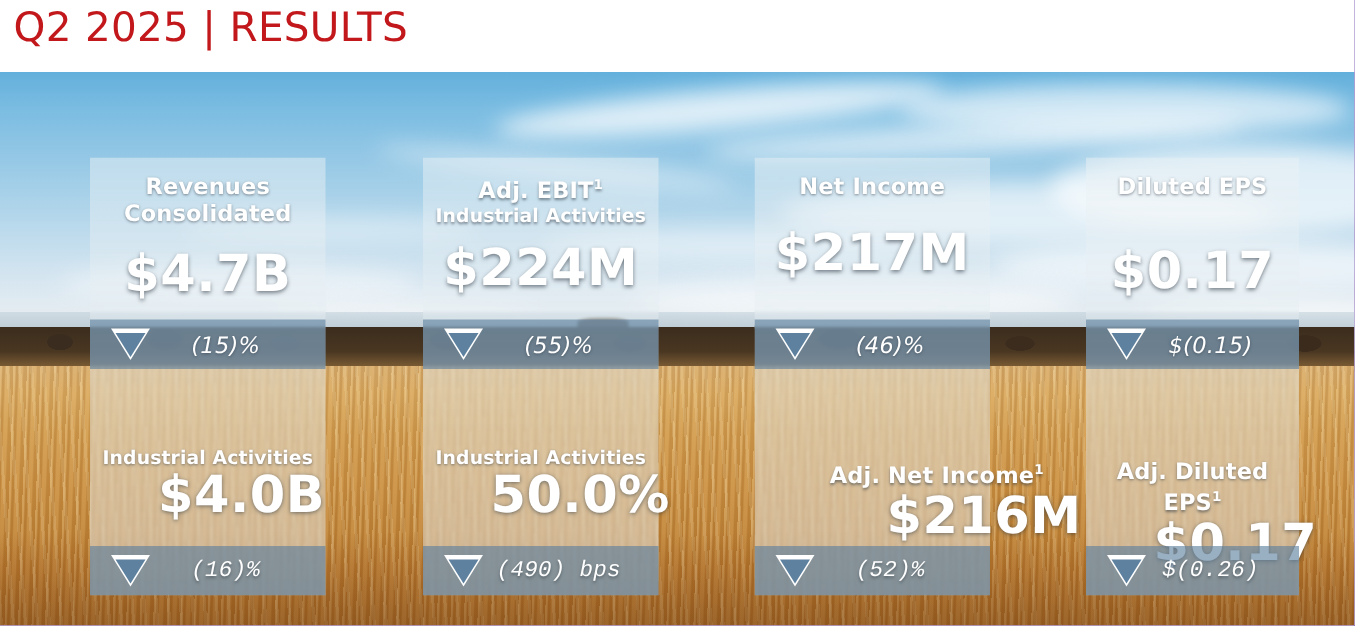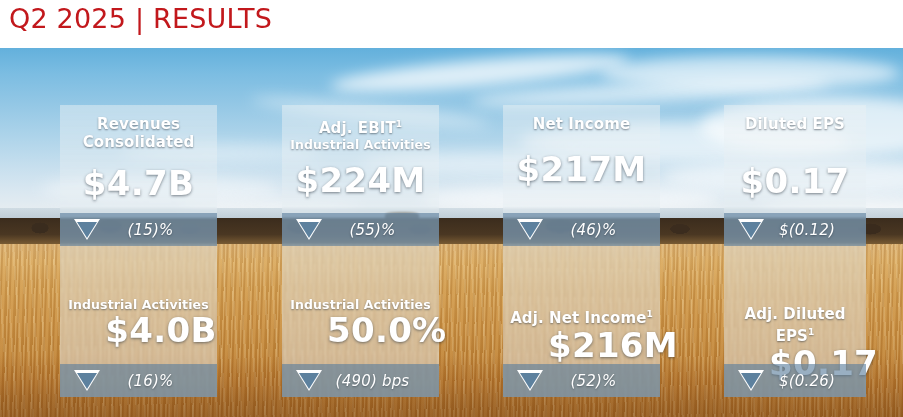--- a/index.html
+++ b/index.html
@@ -236,21 +236,21 @@
   .delta-strip {
     position: absolute;
     left: 0;
     width: 100%;
     height: 33px;
     background: rgba(90,126,156,0.62);
     display: flex;
     align-items: center;
   }
   .delta-strip.top    { top: 108px; }  
-  .delta-strip.bottom { top: 259px; }  
+  .delta-strip.bottom { top: 259px; font-family: Liberation Mono, monospace; }  
 
   .tri-down {
     width: 0; height: 0;
     margin-left: 14px;
     border-left: 13px solid transparent;
     border-right: 13px solid transparent;
     border-top: 21px solid rgba(255,255,255,0.0);
     position: relative;
   }
   .tri-down::before {
@@ -375,42 +375,42 @@
       <div class="card-top">
         <div class="metric-label">Net Income</div>
         <div class="metric-value" style="margin-top:20px;">$217M</div>
       </div>
 
       <div class="delta-strip top">
         <div class="tri-down"></div>
         <div class="delta-text">(46)%</div>
       </div>
 
-      <div class="card-bottom" style="top:200px;">
+      <div class="card-bottom" style="top:200px;margin-left:43px;">
         <div class="metric-label"><span>Adj. Net Income</span><sup>1</sup></div>
         <div class="metric-value">$216M</div>
       </div>
 
       <div class="delta-strip bottom">
         <div class="tri-down"></div>
         <div class="delta-text">(52)%</div>
       </div>
     </div>
 
     <div class="card" style="left:724px; width:142px;">
       <div class="sheen"></div>
 
       <div class="card-top">
         <div class="metric-label">Diluted EPS</div>
         <div class="metric-value" style="margin-top:32px;">$0.17</div>
       </div>
 
       <div class="delta-strip top">
         <div class="tri-down"></div>
-        <div class="delta-text">$(0.12)</div>
+        <div class="delta-text">$(0.15)</div>
       </div>
 
       <div class="card-bottom" style="top:200px;">
         <div class="metric-label"><span>Adj. Diluted EPS</span><sup>1</sup></div>
         <div class="metric-value">$0.17</div>
       </div>
 
       <div class="delta-strip bottom">
         <div class="tri-down"></div>
         <div class="delta-text">$(0.26)</div>

